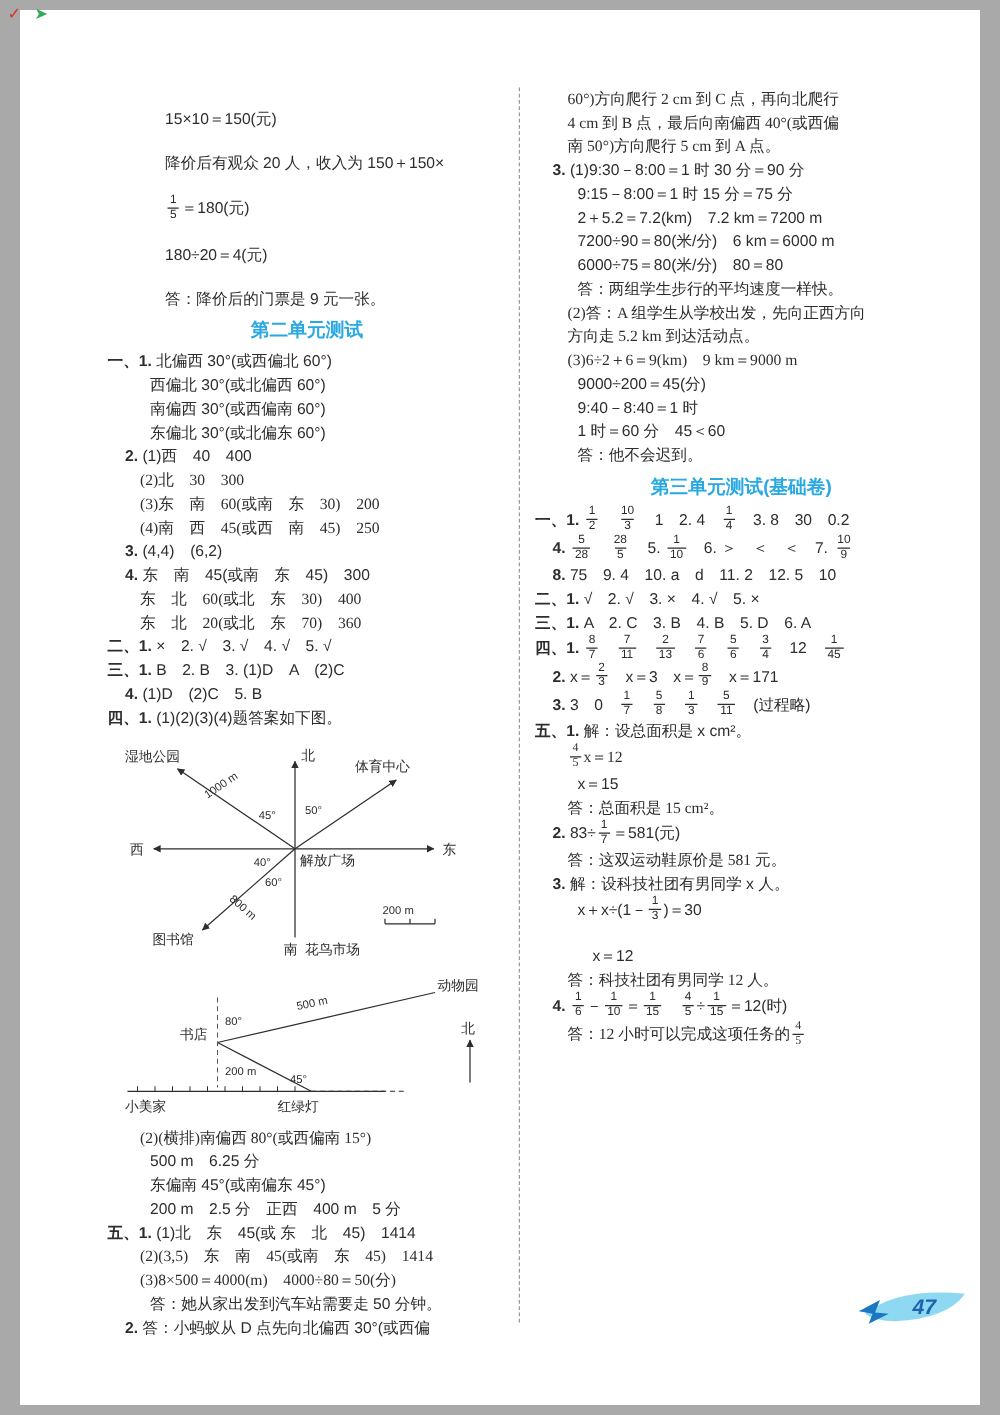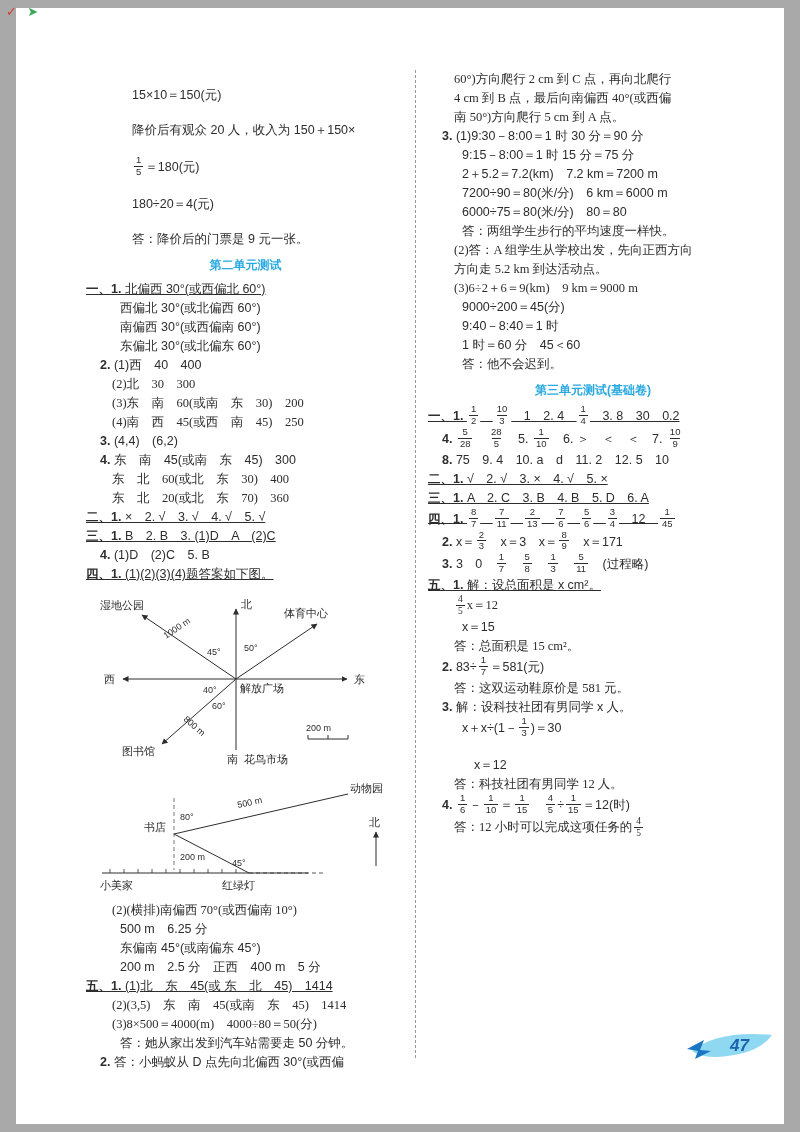--- a/index.html
+++ b/index.html
@@ -26,28 +26,28 @@
     width:50%;
     padding-left:14px;padding-right:10px;
     border-right:1px dashed #9a9a9a;
   }
   .col-right{
     width:50%;
     padding-left:12px;padding-right:2px;
   }
   .line{min-height:19px;white-space:nowrap;}
   .line b{font-weight:bold;}
-  .ind0{padding-left:0;text-decoration:underline;}
+  .ind0{padding-left:0;}
   .ind1{padding-left:14px;}
   .ind2{padding-left:26px;font-family:Liberation Serif, serif;}
   .ind3{padding-left:34px;}
   .ind4{padding-left:46px;margin-top:16px;}
   .unit-heading{
     color:#29a9e1;
-    font-size:12px;
+    font-size:15px;
     font-weight:bold;
     text-align:center;
     margin:5px 0 4px 0;
     line-height:22px;
   }
   .frac{
     display:inline-flex;flex-direction:column;align-items:center;
     vertical-align:middle;font-size:9.5px;line-height:1.15;margin:0 2px;
     transform:translateY(-1px);
   }
@@ -179,21 +179,21 @@
           <text class="dg-label" x="136" y="119">红绿灯</text>
           <text class="dg-label" x="283" y="56">北</text>
           <text class="dg-small" x="152" y="38" transform="rotate(-12 152 38)">500 m</text>
           <text class="dg-small" x="94" y="90">200 m</text>
           <text class="dg-small" x="94" y="50">80°</text>
           <text class="dg-small" x="146" y="96">45°</text>
         </svg>
       </div>
 
       <div>
-          <div class="line ind2">(2)(横排)南偏西 70°(或西偏南 10°)</div>
+          <div class="line ind2">(2)(横排)南偏西 80°(或西偏南 15°)</div>
           <div class="line ind3">500 m　6.25 分</div>
           <div class="line ind3">东偏南 45°(或南偏东 45°)</div>
           <div class="line ind3">200 m　2.5 分　正西　400 m　5 分</div>
           <div class="line ind0"><b>五、1. </b>(1)北　东　45(或 东　北　45)　1414</div>
           <div class="line ind2">(2)(3,5)　东　南　45(或南　东　45)　1414</div>
           <div class="line ind2">(3)8×500＝4000(m)　4000÷80＝50(分)</div>
           <div class="line ind3">答：她从家出发到汽车站需要走 50 分钟。</div>
           <div class="line ind1"><b>2. </b>答：小蚂蚁从 D 点先向北偏西 30°(或西偏</div>
         </div>
     </div>

